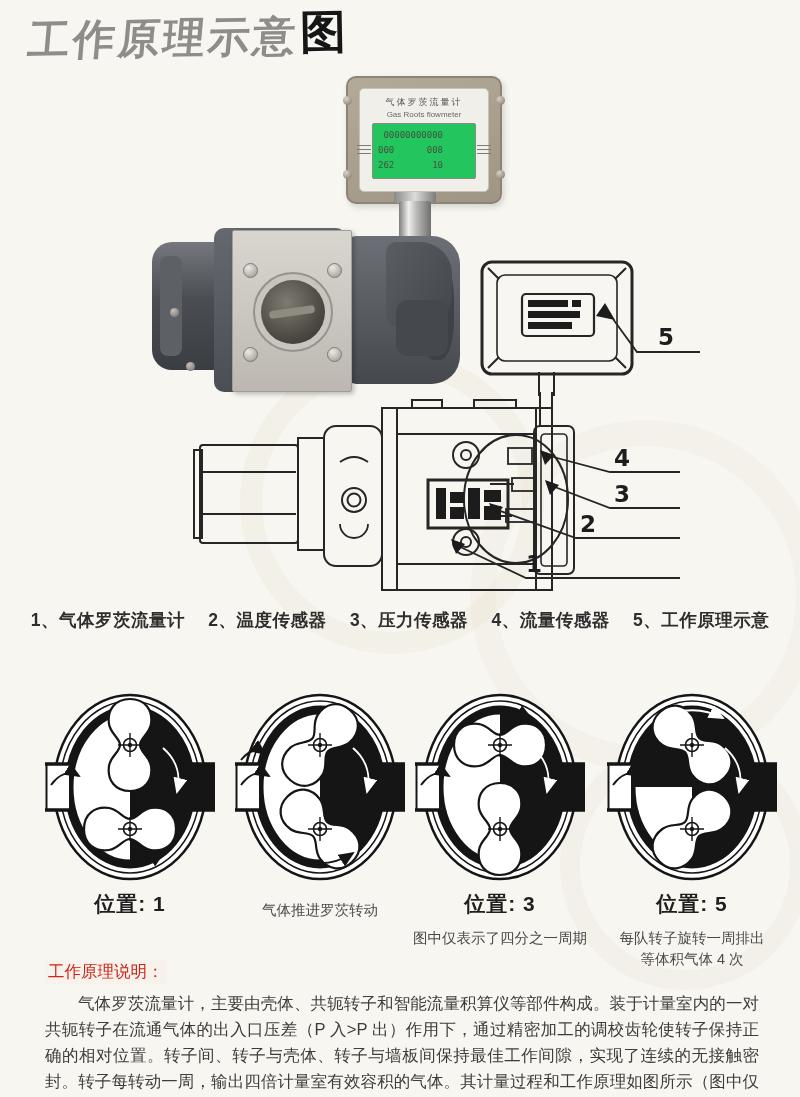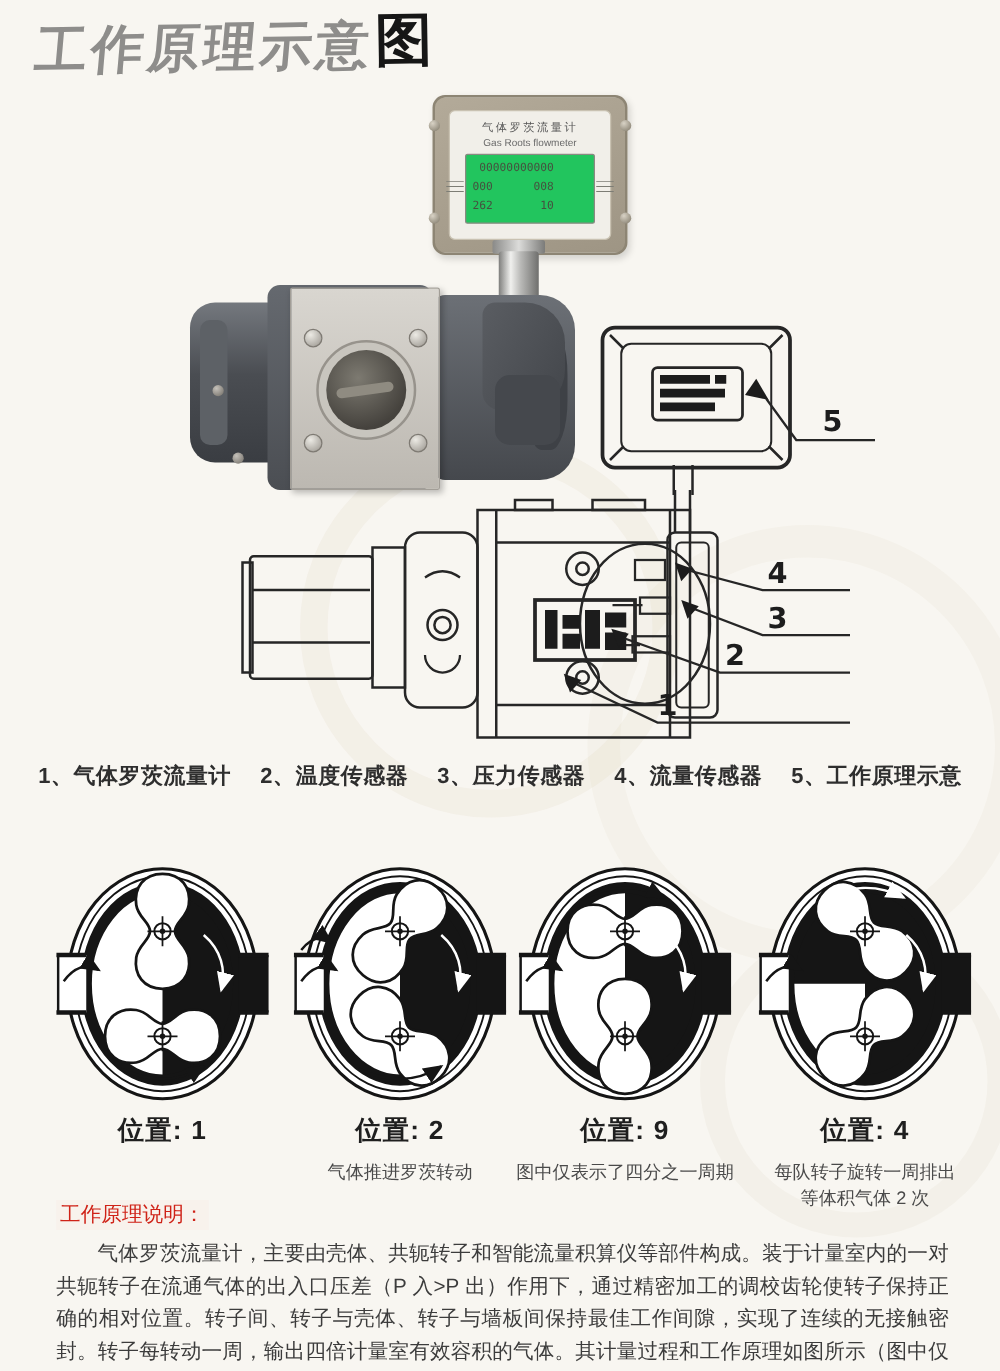--- a/index.html
+++ b/index.html
@@ -344,28 +344,27 @@
       <circle cx="85" cy="139" r="2.2" fill="#151515"></circle>
     <path d="M6,95 C14,84 24,80 34,86" fill="none" stroke="#151515" stroke-width="2" marker-end="url(#hb3)"></path>
     <path d="M118,58 C132,70 136,86 132,102" fill="none" stroke="#fff" stroke-width="2" marker-end="url(#hw3)"></path>
     <path d="M50,30 C72,18 95,17 116,28" fill="none" stroke="#fff" stroke-width="2" marker-end="url(#hw3)"></path>
   </svg></div>
 
 <div class="poscol" style="left:30px;">
   <div class="poslabel">位置: 1</div>
 </div>
 <div class="poscol" style="left:220px;">
-  <div class="poslabel">位置: 2</div>
   <div class="posdesc">气体推进罗茨转动</div>
 </div>
 <div class="poscol" style="left:400px;">
-  <div class="poslabel">位置: 9</div>
+  <div class="poslabel">位置: 3</div>
   <div class="posdesc">图中仅表示了四分之一周期</div>
 </div>
 <div class="poscol c4" style="left:592px;">
-  <div class="poslabel">位置: 4</div>
-  <div class="posdesc">每队转子旋转一周排出等体积气体 2 次</div>
+  <div class="poslabel">位置: 5</div>
+  <div class="posdesc">每队转子旋转一周排出等体积气体 4 次</div>
 </div>
 
 <div class="abs expl">
   <span class="expl-head">工作原理说明：</span>
   <div class="expl-body">气体罗茨流量计，主要由壳体、共轭转子和智能流量积算仪等部件构成。装于计量室内的一对共轭转子在流通气体的出入口压差（P 入&gt;P 出）作用下，通过精密加工的调校齿轮使转子保持正确的相对位置。转子间、转子与壳体、转子与墙板间保持最佳工作间隙，实现了连续的无接触密封。转子每转动一周，输出四倍计量室有效容积的气体。其计量过程和工作原理如图所示（图中仅表示了四分之一周期）。</div>
 </div>
 
 </body></html>

